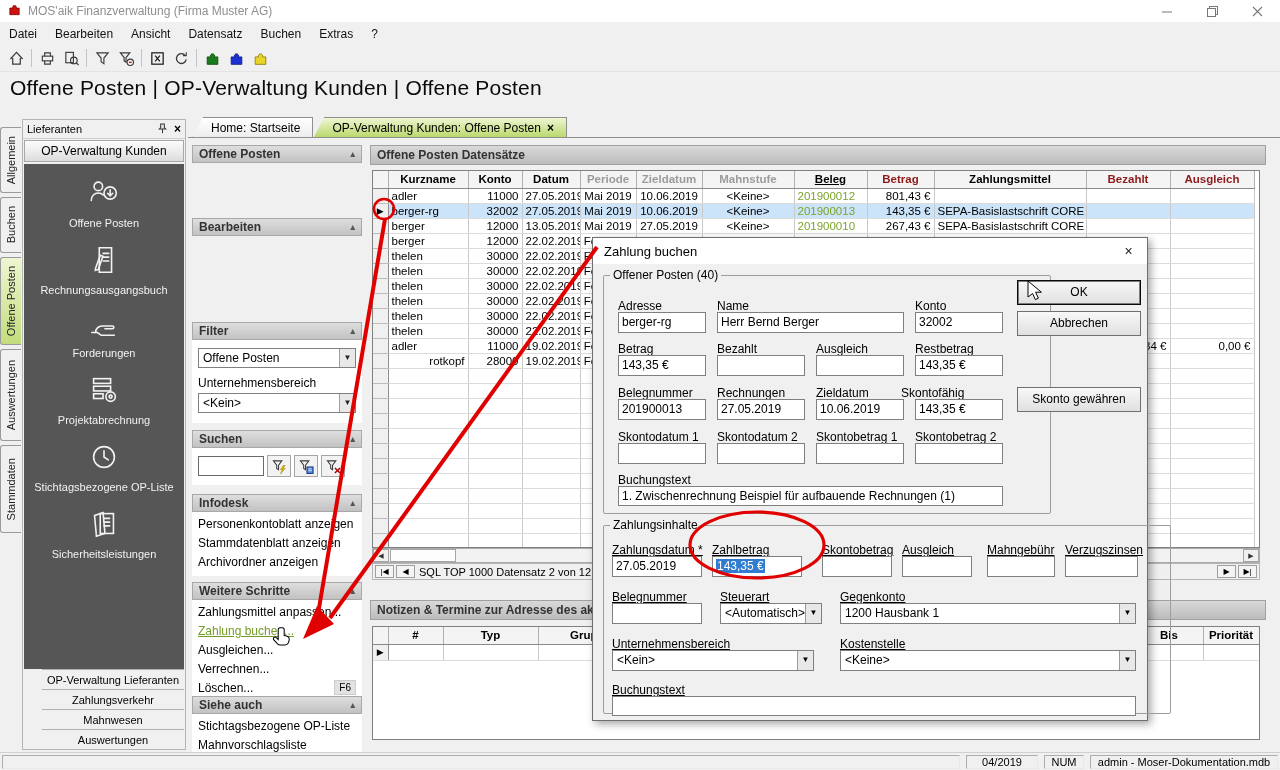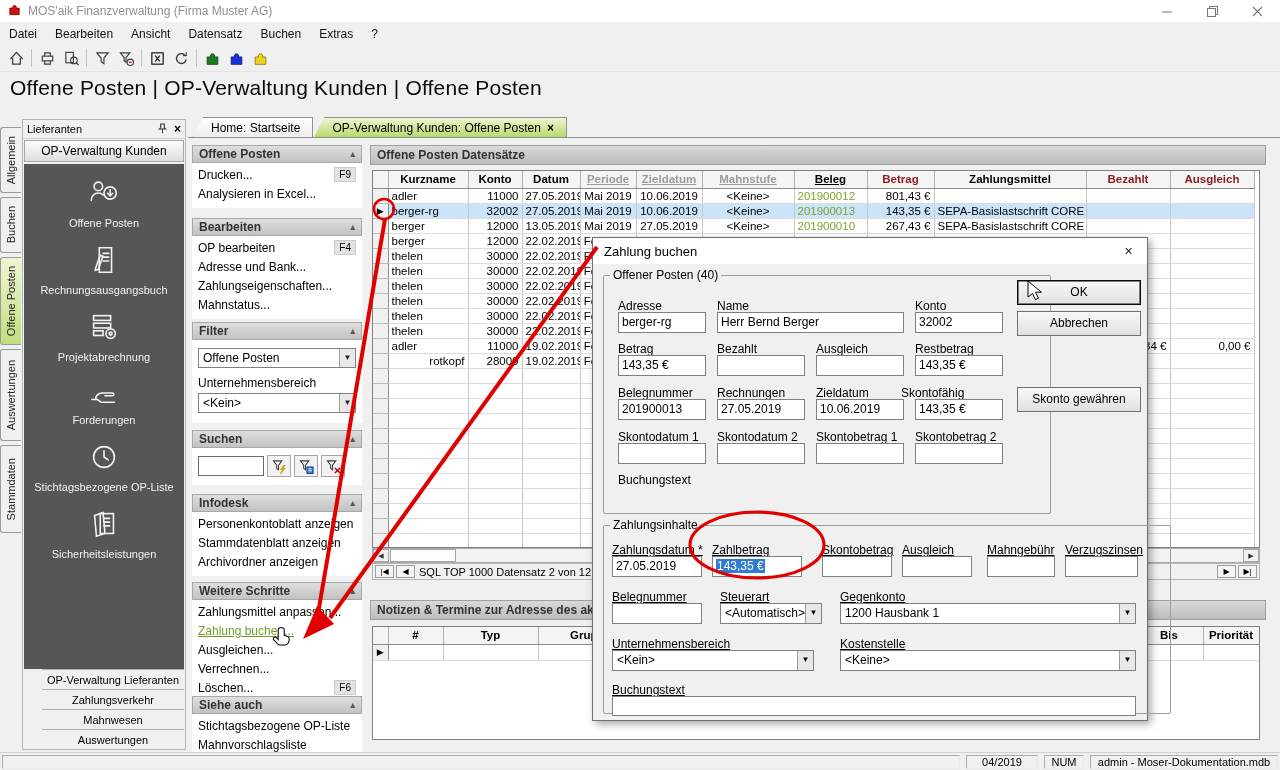--- a/index.html
+++ b/index.html
@@ -61,21 +61,21 @@
   .srch-btn { width:24px; height:22px; border:1px solid #a5a5a5; background:#f2f2f2; display:flex; align-items:center; justify-content:center; }
 
   
   .panel-head { position:absolute; height:20px; background:linear-gradient(#d9d9d9,#bcbcbc); border:1px solid #a0a0a0; font-size:12px; font-weight:bold; color:#333; display:flex; align-items:center; padding:0 6px; }
   .gridbox { position:absolute; left:372px; top:170px; width:888px; height:378px; border:1px solid #808080; background:#fff; overflow:hidden; }
   table.grid { border-collapse:collapse; table-layout:fixed; width:881px; }
   table.grid th { height:17px; background:#f4f4f4; border-right:1px solid #b0b0b0; border-bottom:1px solid #8a8a8a; font-size:11.5px; font-weight:bold; text-align:center; overflow:hidden; white-space:nowrap; }
   table.grid td { height:15px; border-right:1px solid #c9c9c9; border-bottom:1px solid #dcdcdc; font-size:11.5px; padding:0 3px; overflow:hidden; white-space:nowrap; }
   table.grid td.selcol { background:#f0f0f0; border-right:1px solid #8f8f8f; border-bottom:1px solid #bdbdbd; text-align:center; font-size:9px; padding:0; }
   tr.sel td:not(.selcol) { background:#cbe4fa; }
-  .tone-muted { color:#9b9b9b;text-decoration:underline; }
+  .tone-muted { color:#9b9b9b; }
   .tone-maroon { color:#8d1b1b; }
   .val-green { color:#7ba32b; }
 
   .hscroll { position:absolute; left:372px; top:548px; width:888px; height:15px; background:#f2f2f2; border:1px solid #ababab; }
   .sbtn { position:absolute; top:0; width:16px; height:13px; background:#f0f0f0; border:1px solid #a5a5a5; font-size:7px; text-align:center; line-height:12px; color:#333; }
   .hthumb { position:absolute; left:17px; top:0; width:66px; height:13px; background:#fdfdfd; border:1px solid #a5a5a5; }
   .recnav { position:absolute; left:372px; top:563px; width:888px; height:17px; background:#f0f0f0; border:1px solid #b5b5b5; font-size:11px; }
   .recbtn { position:absolute; top:1px; width:19px; height:13px; border:1px solid #9f9f9f; background:#f4f4f4; font-size:8px; text-align:center; line-height:12px; }
   .rectext { position:absolute; left:46px; top:1px; font-size:11px; line-height:14px; white-space:nowrap; }
 
@@ -258,37 +258,37 @@
     </div>
     <div class="nav-item">
       <span><svg width="36" height="34" viewBox="0 0 36 36" fill="none" stroke="#f2f2f2" stroke-width="1.7" stroke-linecap="round">
             <path d="M13 5h13v26H13z"></path>
             <path d="M17 11h6M17 15h6M17 19h6"></path>
             <path d="M9 27l5-14 2.8 1-4.8 14-3.2 1z"></path>
           </svg></span>
       <span class="lbl">Rechnungsausgangsbuch</span>
     </div>
     <div class="nav-item">
+      <span><svg width="36" height="30" viewBox="0 0 36 32" fill="none" stroke="#f2f2f2" stroke-width="1.7" stroke-linecap="round">
+            <path d="M5 24h6l4 3h14"></path>
+            <path d="M9 24c0-4 3-7 7-7h11c2 0 2 3 0 3h-8"></path>
+          </svg></span>
+      <span class="lbl">Forderungen</span>
+    </div>
+    <div class="nav-item">
       <span><svg width="36" height="34" viewBox="0 0 36 36" fill="none" stroke="#f2f2f2" stroke-width="1.7" stroke-linecap="round">
             <rect x="7" y="6" width="18" height="5"></rect>
             <rect x="7" y="14" width="18" height="5"></rect>
             <rect x="7" y="22" width="10" height="5"></rect>
             <circle cx="25" cy="25" r="5"></circle>
             <circle cx="25" cy="25" r="1.6"></circle>
           </svg></span>
       <span class="lbl">Projektabrechnung</span>
     </div>
     <div class="nav-item">
-      <span><svg width="36" height="30" viewBox="0 0 36 32" fill="none" stroke="#f2f2f2" stroke-width="1.7" stroke-linecap="round">
-            <path d="M5 24h6l4 3h14"></path>
-            <path d="M9 24c0-4 3-7 7-7h11c2 0 2 3 0 3h-8"></path>
-          </svg></span>
-      <span class="lbl">Forderungen</span>
-    </div>
-    <div class="nav-item">
       <span><svg width="36" height="34" viewBox="0 0 36 36" fill="none" stroke="#f2f2f2" stroke-width="1.7" stroke-linecap="round">
             <circle cx="18" cy="18" r="11"></circle>
             <path d="M18 11.5V18l4.5 3"></path>
           </svg></span>
       <span class="lbl">Stichtagsbezogene OP-Liste</span>
     </div>
     <div class="nav-item">
       <span><svg width="36" height="34" viewBox="0 0 36 36" fill="none" stroke="#f2f2f2" stroke-width="1.7" stroke-linecap="round">
             <path d="M8 9l9-3 2 22-9 3z"></path>
             <rect x="14" y="7" width="14" height="21"></rect>
@@ -303,51 +303,27 @@
     <div class="nav-bbtn">Mahnwesen</div>
     <div class="nav-bbtn">Auswertungen</div>
   </div>
 </div>
 
 <div class="section" style="top:145px">
   <div class="sec-head">
       <span>Offene Posten</span>
       <span class="caret">▴</span>
     </div>
-  <div class="sec-body">
-    <div class="aitem">
-        <span>Drucken...</span>
-        <span class="sc">F9</span>
-      </div>
-    <div class="aitem">
-        <span>Analysieren in Excel...</span>
-      </div>
-  </div>
 </div>
 
 <div class="section" style="top:218px">
   <div class="sec-head">
       <span>Bearbeiten</span>
       <span class="caret">▴</span>
     </div>
-  <div class="sec-body">
-    <div class="aitem">
-        <span>OP bearbeiten</span>
-        <span class="sc">F4</span>
-      </div>
-    <div class="aitem">
-        <span>Adresse und Bank...</span>
-      </div>
-    <div class="aitem">
-        <span>Zahlungseigenschaften...</span>
-      </div>
-    <div class="aitem">
-        <span>Mahnstatus...</span>
-      </div>
-  </div>
 </div>
 
 <div class="section" style="top:322px">
   <div class="sec-head">
       <span>Filter</span>
       <span class="caret">▴</span>
     </div>
   <div class="sec-body" style="padding:8px 6px 10px 6px">
     <div class="combo"><span>Offene Posten</span><span class="arrow">▼</span></div>
     <div style="font-size:12px;margin:8px 0 3px 0">Unternehmensbereich</div>
@@ -916,20 +892,21 @@
     <span class="dlg-label" style="left:14px;top:148px">Skontodatum 1</span>
     <div class="fld" style="left:14px;top:161px;width:88px"></div>
     <span class="dlg-label" style="left:113px;top:148px">Skontodatum 2</span>
     <div class="fld" style="left:113px;top:161px;width:88px"></div>
     <span class="dlg-label" style="left:212px;top:148px">Skontobetrag 1</span>
     <div class="fld" style="left:212px;top:161px;width:88px"></div>
     <span class="dlg-label" style="left:311px;top:148px">Skontobetrag 2</span>
     <div class="fld" style="left:311px;top:161px;width:88px"></div>
 
     <span class="dlg-label" style="left:14px;top:191px">Buchungstext</span>
+    <div class="fld" style="left:14px;top:204px;width:385px;height:20px">1. Zwischenrechnung Beispiel für aufbauende Rechnungen (1)</div>
   </fieldset>
 
   <div class="btn default" style="left:424px;top:42px">OK</div>
   <div class="btn" style="left:424px;top:73px">Abbrechen</div>
   <div class="btn" style="left:424px;top:149px">Skonto gewähren</div>
 
   <fieldset class="grp" style="left:10px;top:280px;width:568px;height:196px">
     <legend>Zahlungsinhalte</legend>
     <span class="dlg-label uline" style="left:8px;top:11px">Zahlungsdatum *</span>
     <div class="fld" style="left:8px;top:24px;width:90px">27.05.2019</div>

